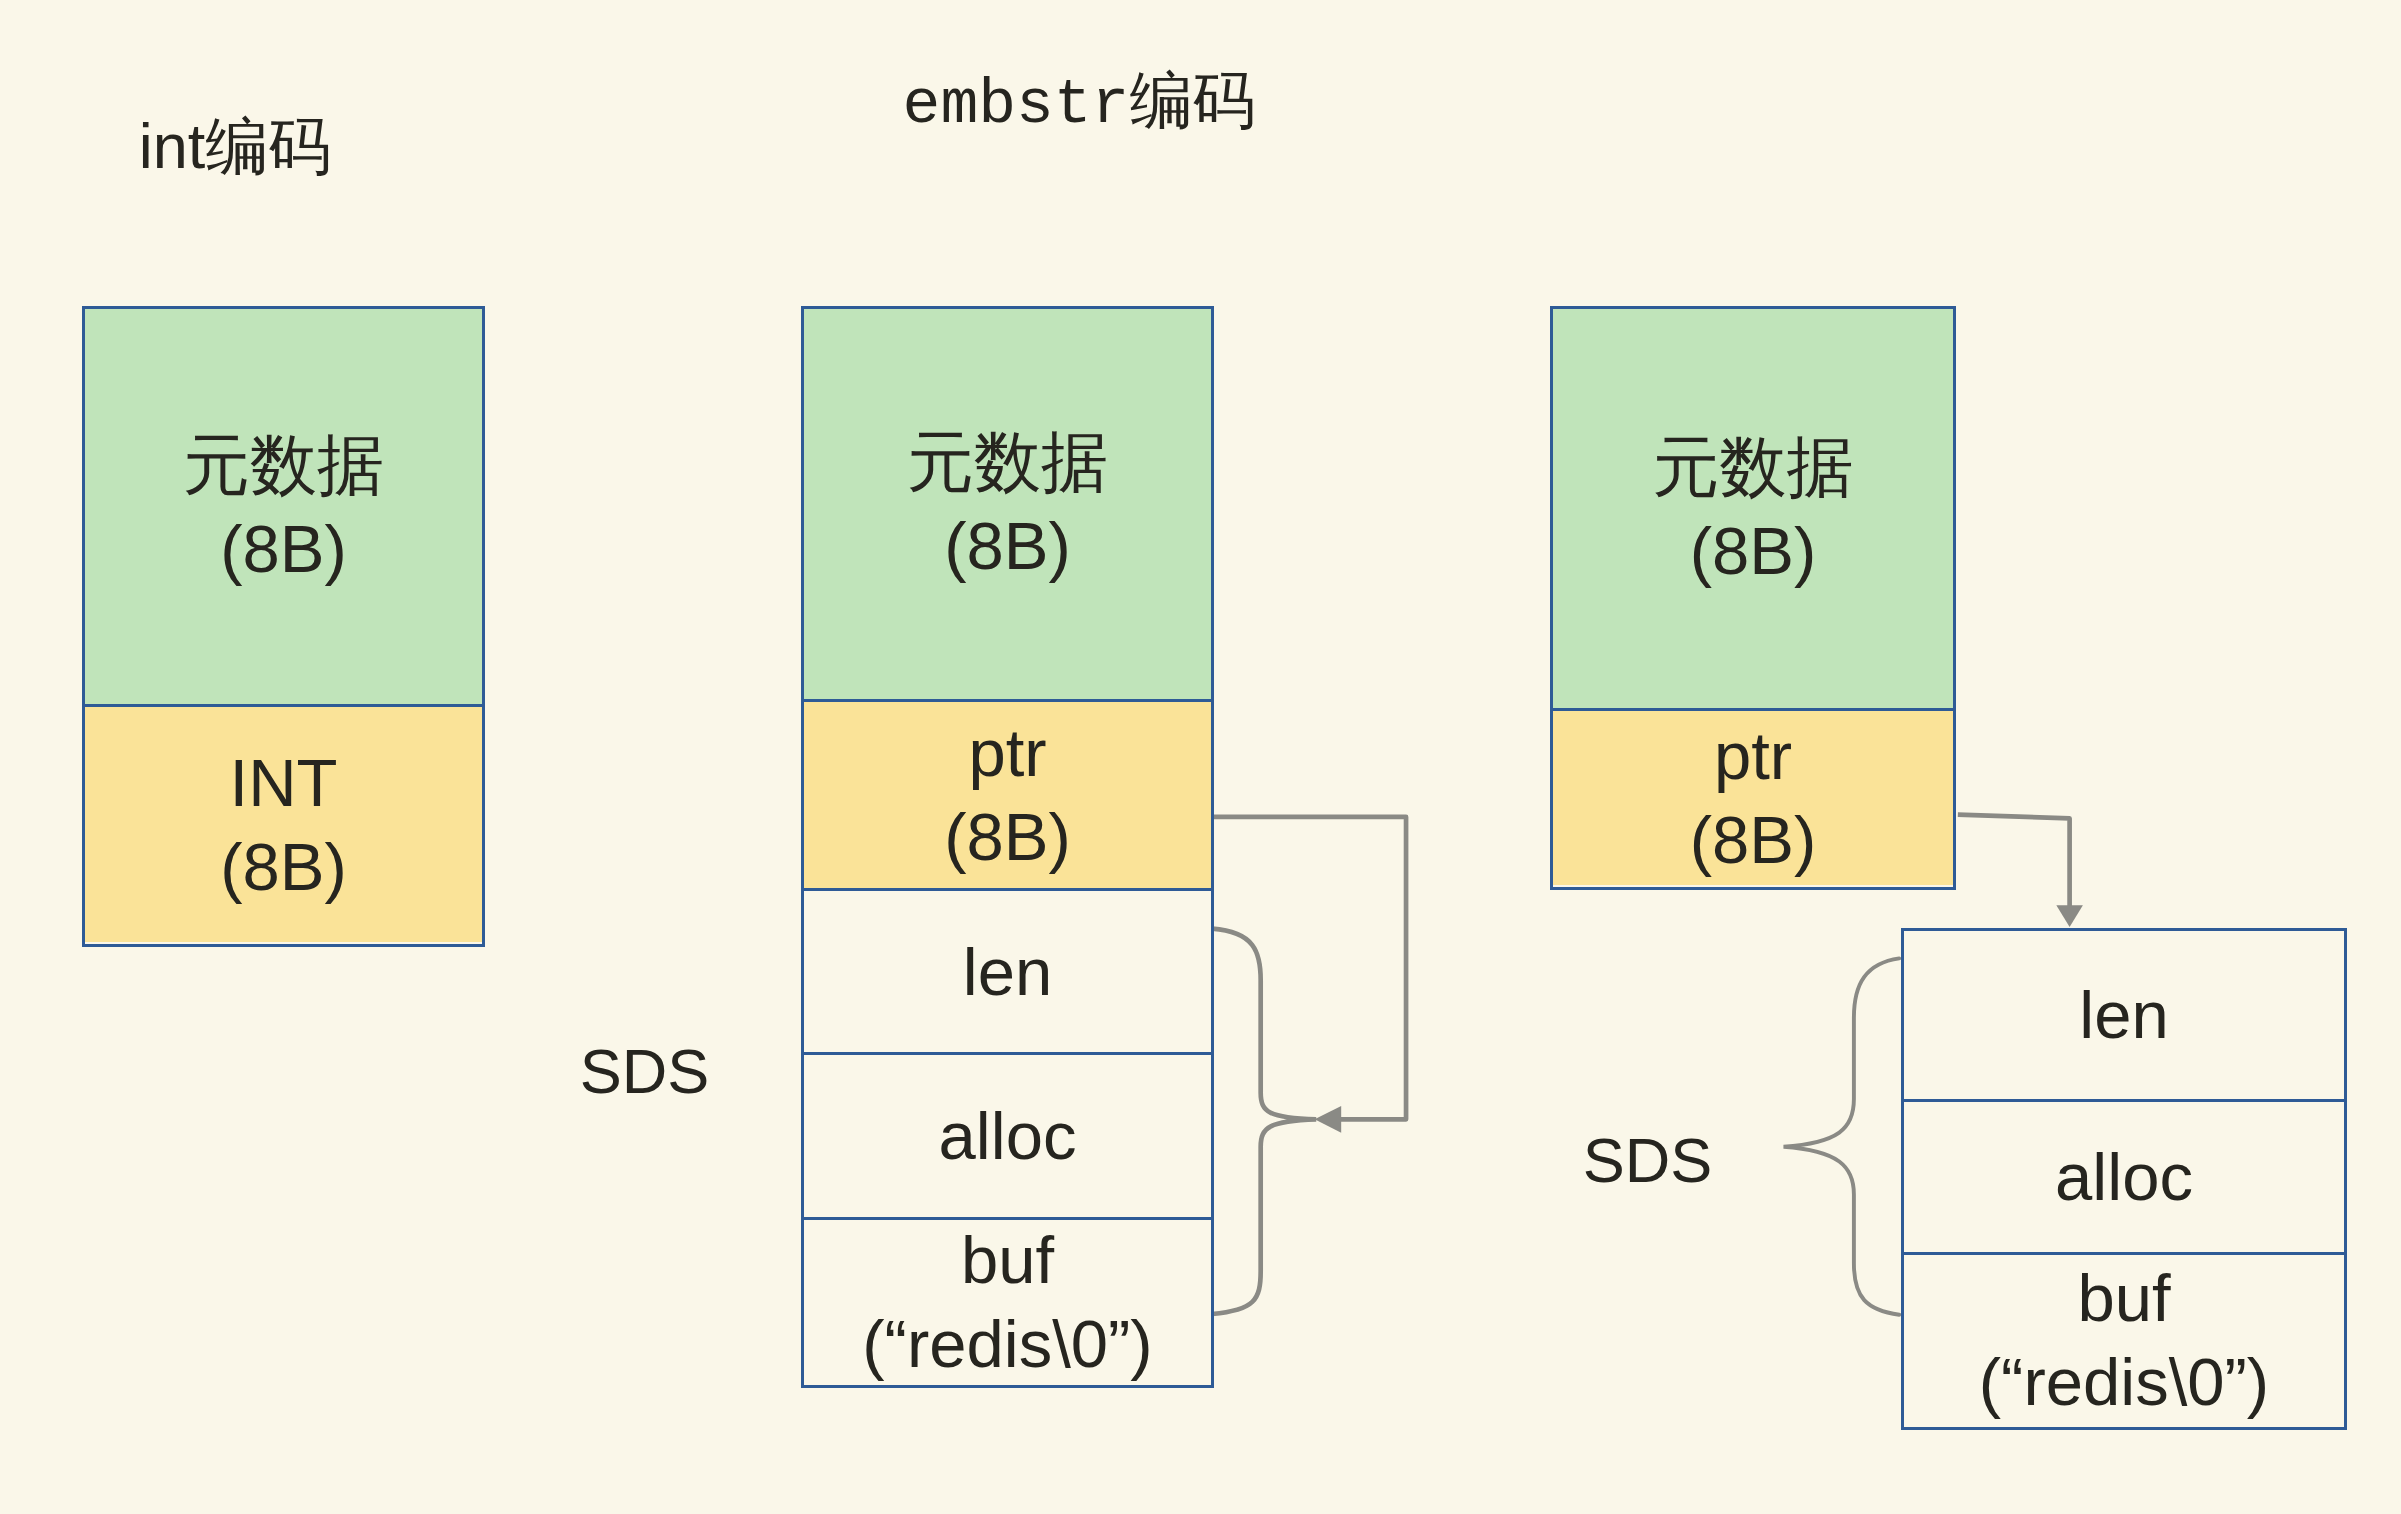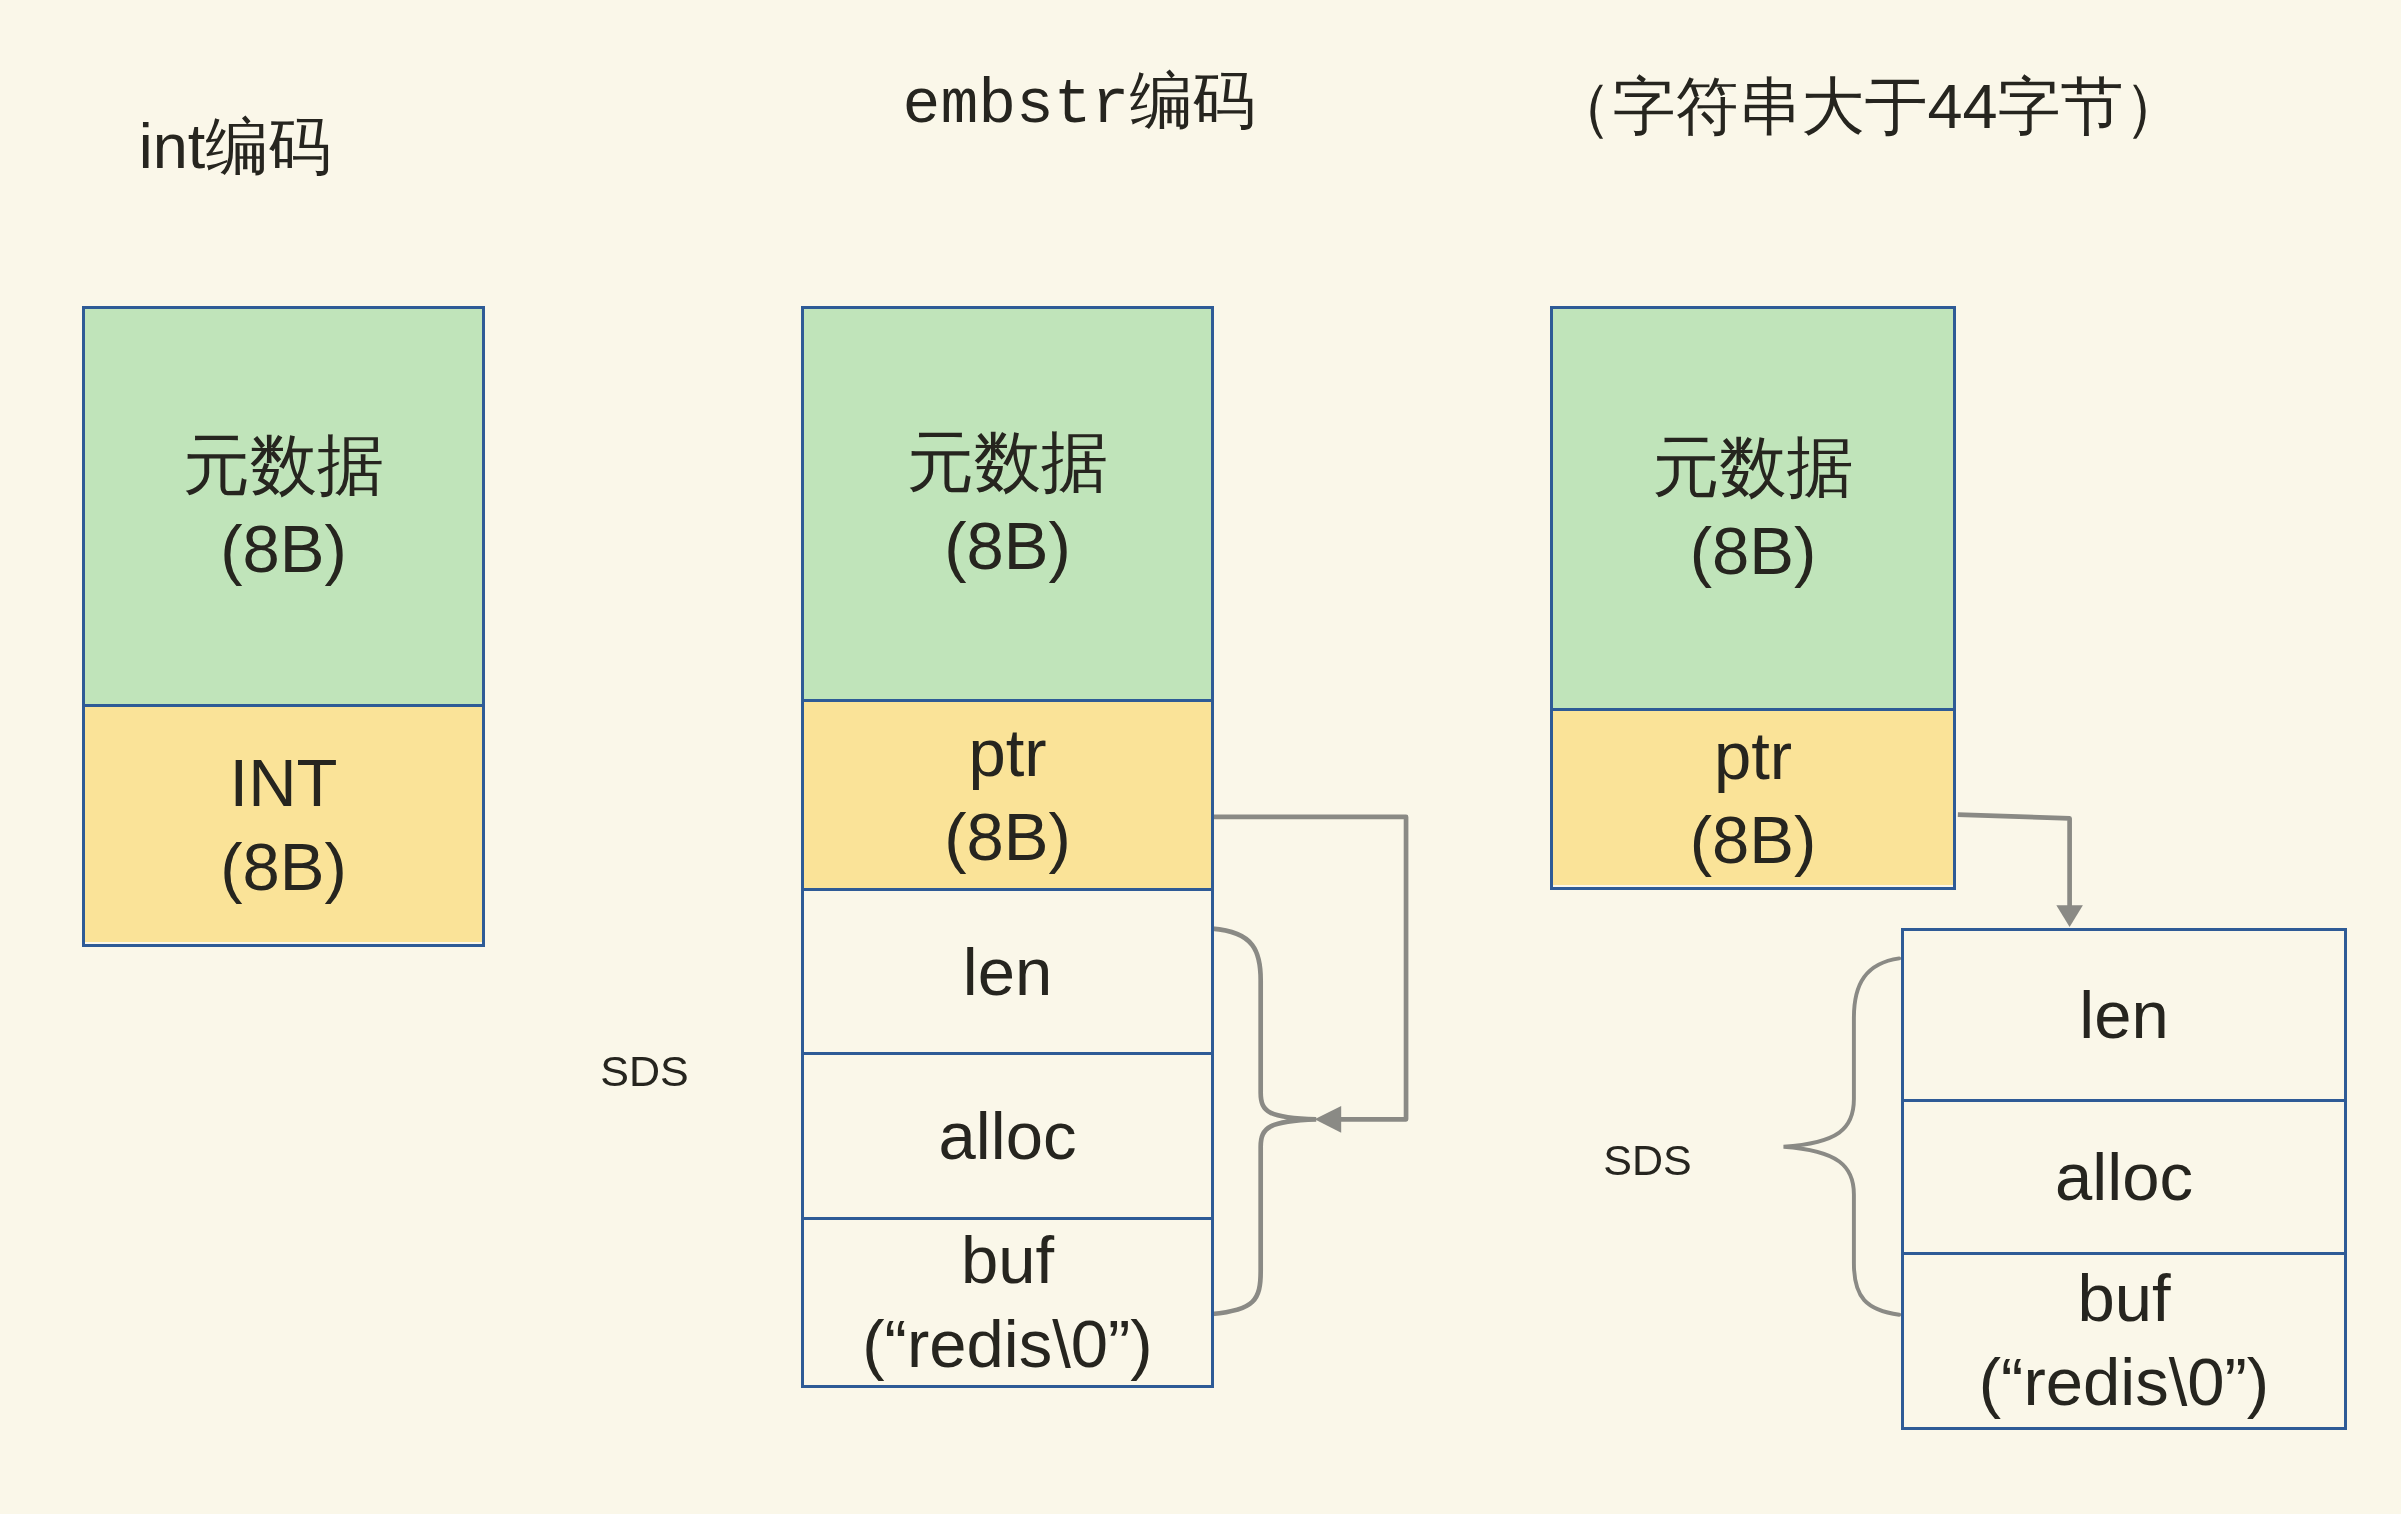--- a/index.html
+++ b/index.html
@@ -15,21 +15,21 @@
   .canvas{position:relative;width:2401px;height:1515px;background:var(--bg);overflow:hidden;}
   .overlay{position:absolute;left:0;top:0;width:2401px;height:1515px;pointer-events:none;}
   .title{position:absolute;text-align:center;font-size:63px;line-height:94px;font-weight:400;}
   .stack{position:absolute;border:3.9px solid var(--blue);box-sizing:border-box;background:var(--bg);}
   .row{box-sizing:border-box;display:flex;flex-direction:column;align-items:center;justify-content:center;
        border-top:3.9px solid var(--blue);font-size:67px;line-height:84px;}
   .row:first-child{border-top:none;}
   .row.green{background:var(--green);}
   .row.yellow{background:var(--yellow);}
   .row.plain{background:var(--bg);}
-  .sds{position:absolute;font-size:43px;line-height:66px;text-align:center;width:203px;}
+  .sds{position:absolute;font-size:63px;line-height:66px;text-align:center;width:203px;}
   .lbl{white-space:nowrap;}
 </style>
 </head>
 <body>
 
 <div class="canvas">
 
   <svg class="overlay" viewBox="0 0 3072 1938" xmlns="http://www.w3.org/2000/svg">
 
     <path d="M 1553 1045 L 1799 1045 L 1799 1432 L 1714 1432" fill="none" stroke="#8a8a85" stroke-width="6" stroke-linejoin="round"></path>
@@ -51,21 +51,20 @@
 
   <div class="title" style="left:63px;top:99px;width:344px;">
     <div class="lbl">int编码</div>
   </div>
 
   <div class="title" style="left:657px;top:59px;width:844px;font-family:Liberation Mono, monospace;">
     <div class="lbl">embstr编码</div>
   </div>
 
   <div class="title" style="left:1477px;top:59px;width:782px;">
-    <div class="lbl">（字符串大于44字节）</div>
   </div>
 
   <div class="stack" style="left:82px;top:306px;width:403px;height:641px;">
     <div class="row green" style="height:395px;">
       <div class="lbl">元数据</div>
       <div class="lbl">(8B)</div>
     </div>
     <div class="row yellow" style="height:238px;">
       <div class="lbl">INT</div>
       <div class="lbl">(8B)</div>

